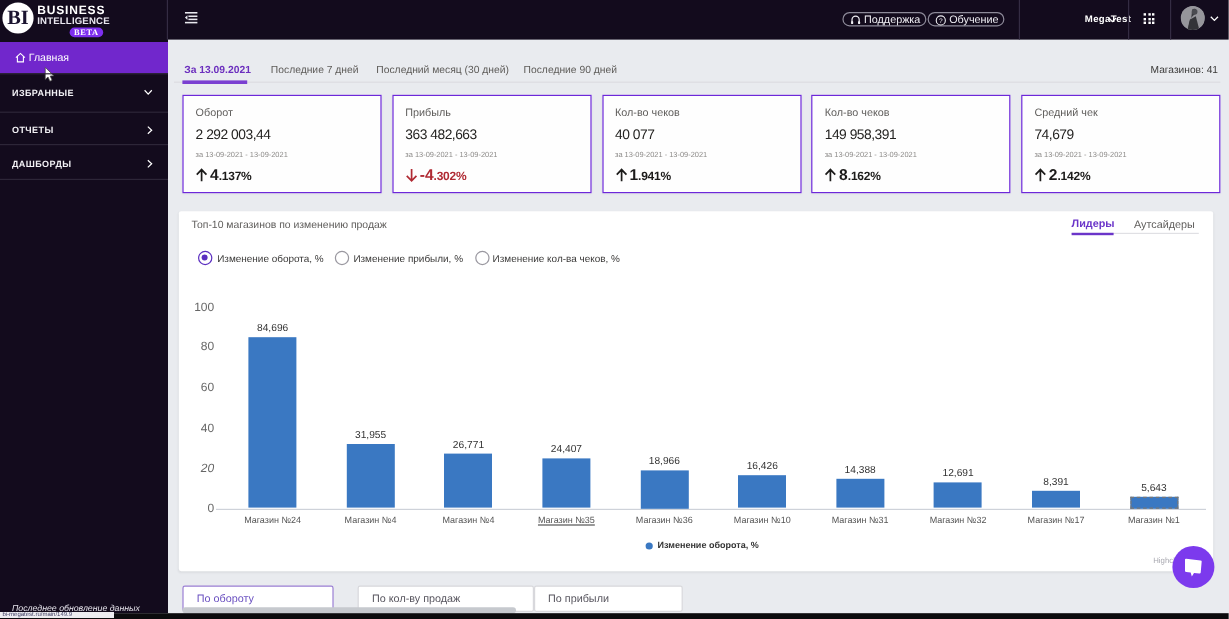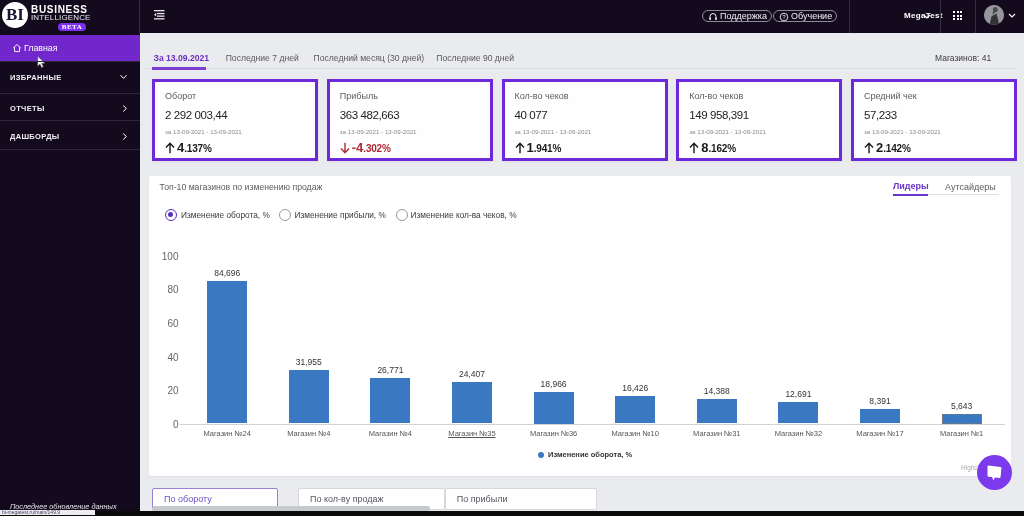--- a/index.html
+++ b/index.html
@@ -7,21 +7,21 @@
 body { font-family:"Liberation Sans", sans-serif; background:#e9ebef; position:relative; }
 
 
 #topbar { position:absolute; left:0; top:0; width:1024px; height:33px; background:#130b1d; }
 #sidebar { position:absolute; left:0; top:0; width:140px; height:511px; background:#130b1d; }
 #sidebar .vline { position:absolute; right:0; top:0; width:1px; height:33px; background:#342c43; }
 
 
 #logo-circle { position:absolute; left:2px; top:2px; width:26px; height:26px; background:#fff; border-radius:50%; color:#1b1430; font-family:"Liberation Serif", serif; font-size:17px; font-weight:bold; text-align:center; line-height:25px; }
 #logo-t1 { position:absolute; left:31px; top:4px; font-size:10px; font-weight:bold; color:#fff; letter-spacing:0.7px; }
-#logo-t2 { position:absolute; left:31px; top:13px; font-size:8px; font-weight:normal; color:#e8e6ee; letter-spacing:0.15px; }
+#logo-t2 { position:absolute; left:31px; top:13px; font-size:8px; font-weight:bold; color:#e8e6ee; letter-spacing:0.15px; }
 #beta { position:absolute; left:58px; top:22.5px; width:28px; height:8.5px; background:#7e2ff0; border-radius:5px; color:#fff; font-size:7px; font-weight:bold; font-family:"Liberation Serif",serif; text-align:center; line-height:9px; letter-spacing:0.5px; }
 
 
 #burger { position:absolute; left:154px; top:9px; width:11px; height:11px; }
 #burger svg { display:block; }
 
 
 .pill { position:absolute; top:9.5px; height:12.5px; border:1px solid #8d8a99; border-radius:7px; color:#f0eff4; font-size:9px; line-height:10.5px; padding:0 0 0 17px; }
 .pill svg { position:absolute; left:5px; top:1.5px; }
 #megatest { position:absolute; left:884px; top:11px; color:#fff; font-size:8px; font-weight:bold; letter-spacing:0.3px;padding-left:20px; }
@@ -49,24 +49,24 @@
 
 #upd1 { position:absolute; left:10px; top:491.5px; color:#fff; font-size:7.3px; font-weight:bold;margin-top:37px; }
 #upd2 { position:absolute; left:10px; top:501.5px; color:#e4e2ea; font-size:7.3px; font-style:italic; }
 
 
 
 .dtab { position:absolute; top:53px; font-size:8.6px; color:#5d5b58; }
 #dtab1 { left:153.5px; color:#6c2fbe; font-weight:bold; }
 #tabline { position:absolute; left:145px; top:67.5px; width:872px; height:1px; background:#dcdde2; }
 #tabuline { position:absolute; left:152px; top:67px; width:54px; height:2.6px; background:#7a3fd1; }
-#shopcount { position:absolute; top:53px; left:935px; width:80px; font-size:8.5px; color:#3b3a39; white-space:nowrap; }
-
-
-.card { position:absolute; top:79px; width:166px; height:82px; background:#fefefe; border:3px solid #6d28d9; box-shadow:0 1px 2px rgba(0,0,0,0.05); }
+#shopcount { position:absolute; top:53px; left:935px; width:80px; text-align:right; font-size:8.5px; color:#3b3a39; white-space:nowrap; }
+
+
+.card { position:absolute; top:79px; width:166px; height:82px; background:#fefefe; border:1px solid #6d28d9; box-shadow:0 1px 2px rgba(0,0,0,0.05); }
 .card .t { position:absolute; left:10px; top:8.5px; font-size:9px; color:#5f5d5b; }
 .card .v { position:absolute; left:10px; top:26.5px; font-size:11.5px; letter-spacing:-0.4px; color:#232220; }
 .card .d { position:absolute; left:10px; top:46px; font-size:6.2px; color:#8c8a88; }
 .card .p { position:absolute; left:9px; top:58px; font-size:13px; font-weight:bold; color:#1c1b1a; }
 .card .p .frac { font-size:10px; letter-spacing:-0.2px; }
 .card .p svg { vertical-align:-2px; margin-right:1px; }
 .red { color:#b02a33 !important; }
 
 
 #panel { position:absolute; left:149px; top:176px; width:862px; height:300px; background:#fff; border-radius:2px; box-shadow:0 1px 2px rgba(0,0,0,0.06); }
@@ -93,21 +93,21 @@
 #legend .dot { display:inline-block; width:6px; height:6px; border-radius:50%; background:#3a78c2; vertical-align:-1px; margin-right:4px; }
 #hcmark { position:absolute; left:961px; top:464px; font-size:6.5px; color:#a8a8b0; }
 
 
 #chat { position:absolute; left:976.5px; top:454.5px; width:35px; height:35px; border-radius:50%; background:#7c3aed; }
 
 
 .btab { position:absolute; top:488px; height:22px; background:#fff; border:1px solid #d8d8dc; border-radius:2px; font-size:9px; color:#57555e; padding:5px 0 0 11px; }
 #btab1 { left:152px; width:126px; border-color:#9b7fd4; color:#6a50c0; }
 #btab2 { left:298px; width:146.7px; }
-#btab3 { left:444.7px; width:152px; }
+#btab3 { left:444.7px; width:124px; }
 
 
 #sthumb { position:absolute; left:151.5px; top:506px; width:278px; height:5px; background:#c6c9ce; border-radius:2.5px; }
 #blackbar { position:absolute; left:0; top:510.5px; width:1024px; height:5.5px; background:#0b0b0d; }
 #stooltip { position:absolute; left:0; top:509.5px; width:95px; height:5.5px; background:#ededf1; font-size:5px; color:#3b3b60; line-height:5.5px; padding-left:2px; overflow:hidden; z-index:5; }
 </style>
 </head>
 <body>
 
 <div id="topbar"></div>
@@ -251,21 +251,21 @@
 <div class="card" style="left:676.25px;">
   <div class="t">Кол-во чеков</div>
     <div class="v">149 958,391</div>
   <div class="d">за 13-09-2021 - 13-09-2021</div>
   <div class="p"><svg width="12" height="12" viewBox="0 0 11 11">
         <path d="M5.5 10.2 V1.5 M1.8 5 L5.5 1.2 L9.2 5" fill="none" stroke="#1c1b1a" stroke-width="1.3"></path>
       </svg>8<span class="frac">.162%</span></div>
 </div>
 <div class="card" style="left:851px;">
   <div class="t">Средний чек</div>
-    <div class="v">57,233</div>
+    <div class="v">74,679</div>
   <div class="d">за 13-09-2021 - 13-09-2021</div>
   <div class="p"><svg width="12" height="12" viewBox="0 0 11 11">
         <path d="M5.5 10.2 V1.5 M1.8 5 L5.5 1.2 L9.2 5" fill="none" stroke="#1c1b1a" stroke-width="1.3"></path>
       </svg>2<span class="frac">.142%</span></div>
 </div>
 
 <div id="panel"></div>
 <div id="ptitle">Топ-10 магазинов по изменению продаж</div>
 <div id="lead">Лидеры</div>
 <div id="outs">Аутсайдеры</div>
@@ -276,21 +276,21 @@
 <div class="rlabel" style="left:181px;">Изменение оборота, %</div>
 <div class="radio un" style="left:279px;"></div>
 <div class="rlabel" style="left:294.5px;">Изменение прибыли, %</div>
 <div class="radio un" style="left:395.5px;"></div>
 <div class="rlabel" style="left:410.5px;">Изменение кол-ва чеков, %</div>
 
 <div class="ylab" style="left:148.5px;top:250.5px;">100</div>
 <div class="ylab" style="left:148.5px;top:284.2px;">80</div>
 <div class="ylab" style="left:148.5px;top:317.9px;">60</div>
 <div class="ylab" style="left:148.5px;top:351.6px;">40</div>
-<div class="ylab" style="left:148.5px;top:385.3px;">20</div>
+<div class="ylab" style="left:148.5px;top:385.3px;font-style:italic;">20</div>
 <div class="ylab" style="left:148.5px;top:419px;">0</div>
 <div id="xaxis"></div>
 
 <div id="bars">
 <div class="bar" style="left:207.2px;top:280.8px;height:142.7px;"></div>
 <div class="blab" style="left:187.2px;top:267.8px;">84,696</div>
 <div class="xlab" style="left:186.2px;">Магазин №24</div>
 <div class="bar" style="left:288.8px;top:369.7px;height:53.8px;"></div>
 <div class="blab" style="left:268.8px;top:356.7px;">31,955</div>
 <div class="xlab" style="left:267.8px;">Магазин №4</div>

